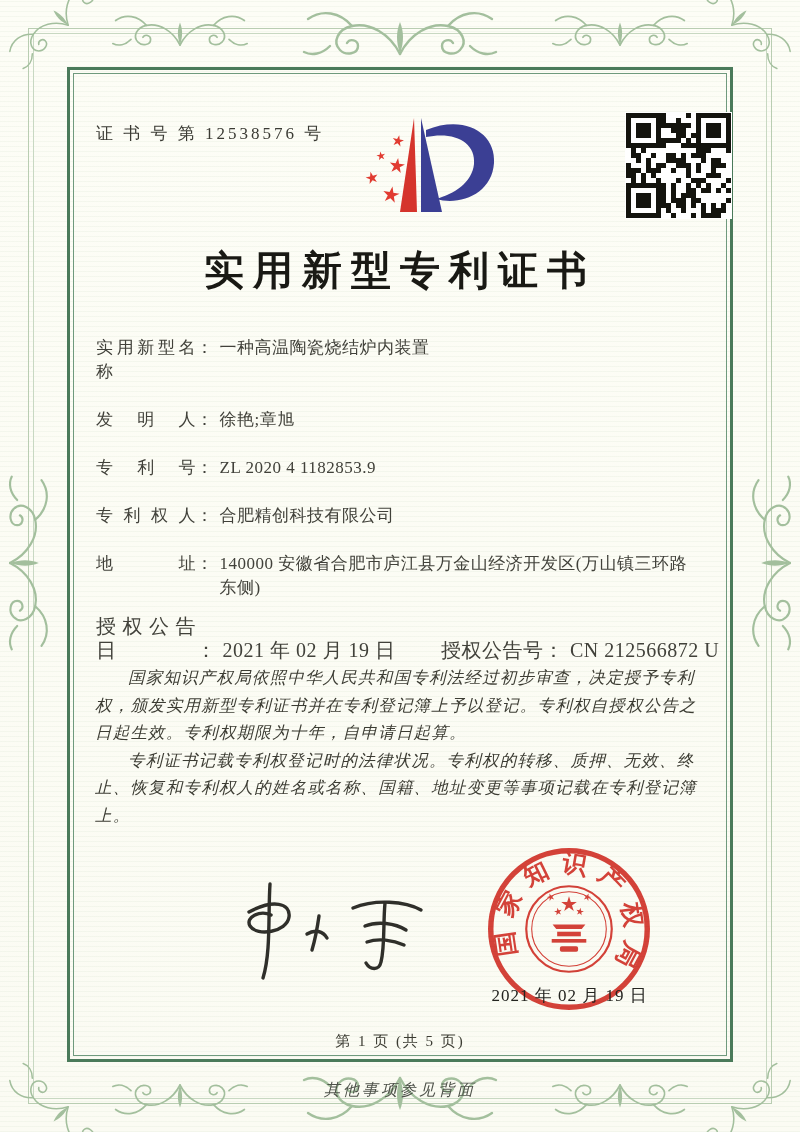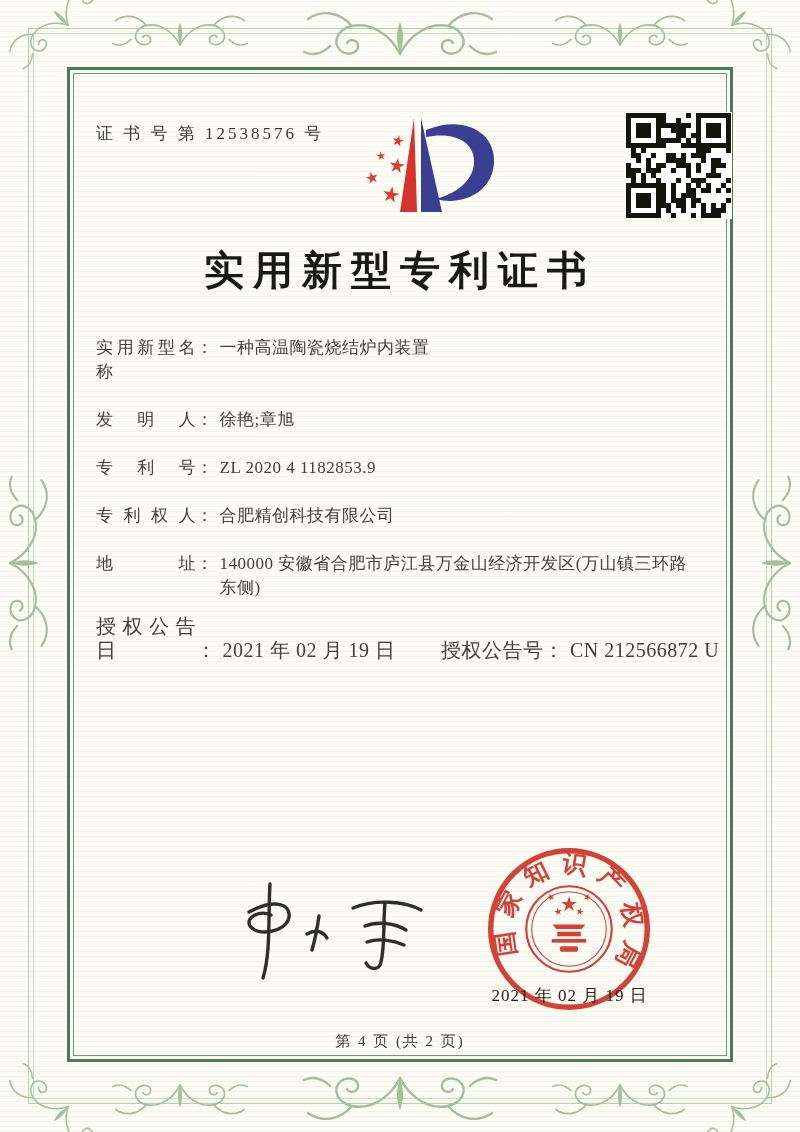--- a/index.html
+++ b/index.html
@@ -320,20 +320,24 @@
     </div>
     <div class="field-row addr">
       <span class="lbl">地址</span><span class="colon">：</span><span class="val">140000 安徽省合肥市庐江县万金山经济开发区(万山镇三环路东侧)</span>
     </div>
     <div class="grant-row">
       <span class="pair1"><span class="lbl" style="display:inline-block;width:100px;text-align:justify;text-align-last:justify">授权公告日</span><span>：</span><span style="margin-left:6px">2021 年 02 月 19 日</span></span>
       <span class="pair2"><span>授权公告号</span><span>：</span><span style="margin-left:6px">CN 212566872 U</span></span>
     </div>
   </div>
 
+  <div class="paras">
+    <p>国家知识产权局依照中华人民共和国专利法经过初步审查，决定授予专利权，颁发实用新型专利证书并在专利登记簿上予以登记。专利权自授权公告之日起生效。专利权期限为十年，自申请日起算。</p>
+    <p>专利证书记载专利权登记时的法律状况。专利权的转移、质押、无效、终止、恢复和专利权人的姓名或名称、国籍、地址变更等事项记载在专利登记簿上。</p>
+  </div>
 
 
   <svg class="sig-script" width="230" height="115" viewBox="0 0 230 115">
     <g fill="none" stroke="#2f2f2a" stroke-width="3.4" stroke-linecap="round" stroke-linejoin="round">
       <path d="M34,40 C58,27 76,31 74,45 C72,60 42,65 35,54 C30,45 45,38 56,43"></path>
       <path d="M55,12 C53,42 56,80 48,106"></path>
       <path d="M104,44 C102,58 100,68 97,78"></path>
       <path d="M92,62 C100,57 108,59 112,66"></path>
       <path d="M138,36 C160,27 190,29 206,38"></path>
       <path d="M170,31 C168,52 170,74 166,90 C164,99 155,98 151,91"></path>
@@ -359,15 +363,16 @@
         <use href="#st" transform="translate(112,81) scale(4.4) rotate(10)" stroke="none"></use>
         <path d="M82,95 L118,95 L114,100 L86,100 Z" stroke="none"></path>
         <rect x="87" y="103" width="26" height="5" stroke="none"></rect>
         <rect x="81" y="111" width="38" height="4" stroke="none"></rect>
         <rect x="90" y="119" width="20" height="6" rx="2" stroke="none"></rect>
       </g>
     </g>
   </svg>
   <div class="seal-date">2021 年 02 月 19 日</div>
 
-  <div class="page-no">第 4 页 (共 2 页)</div>
+  <div class="page-no">第 1 页 (共 5 页)</div>
+  <div class="back-note">其他事项参见背面</div>
 
 </div>
 
 </body></html>

